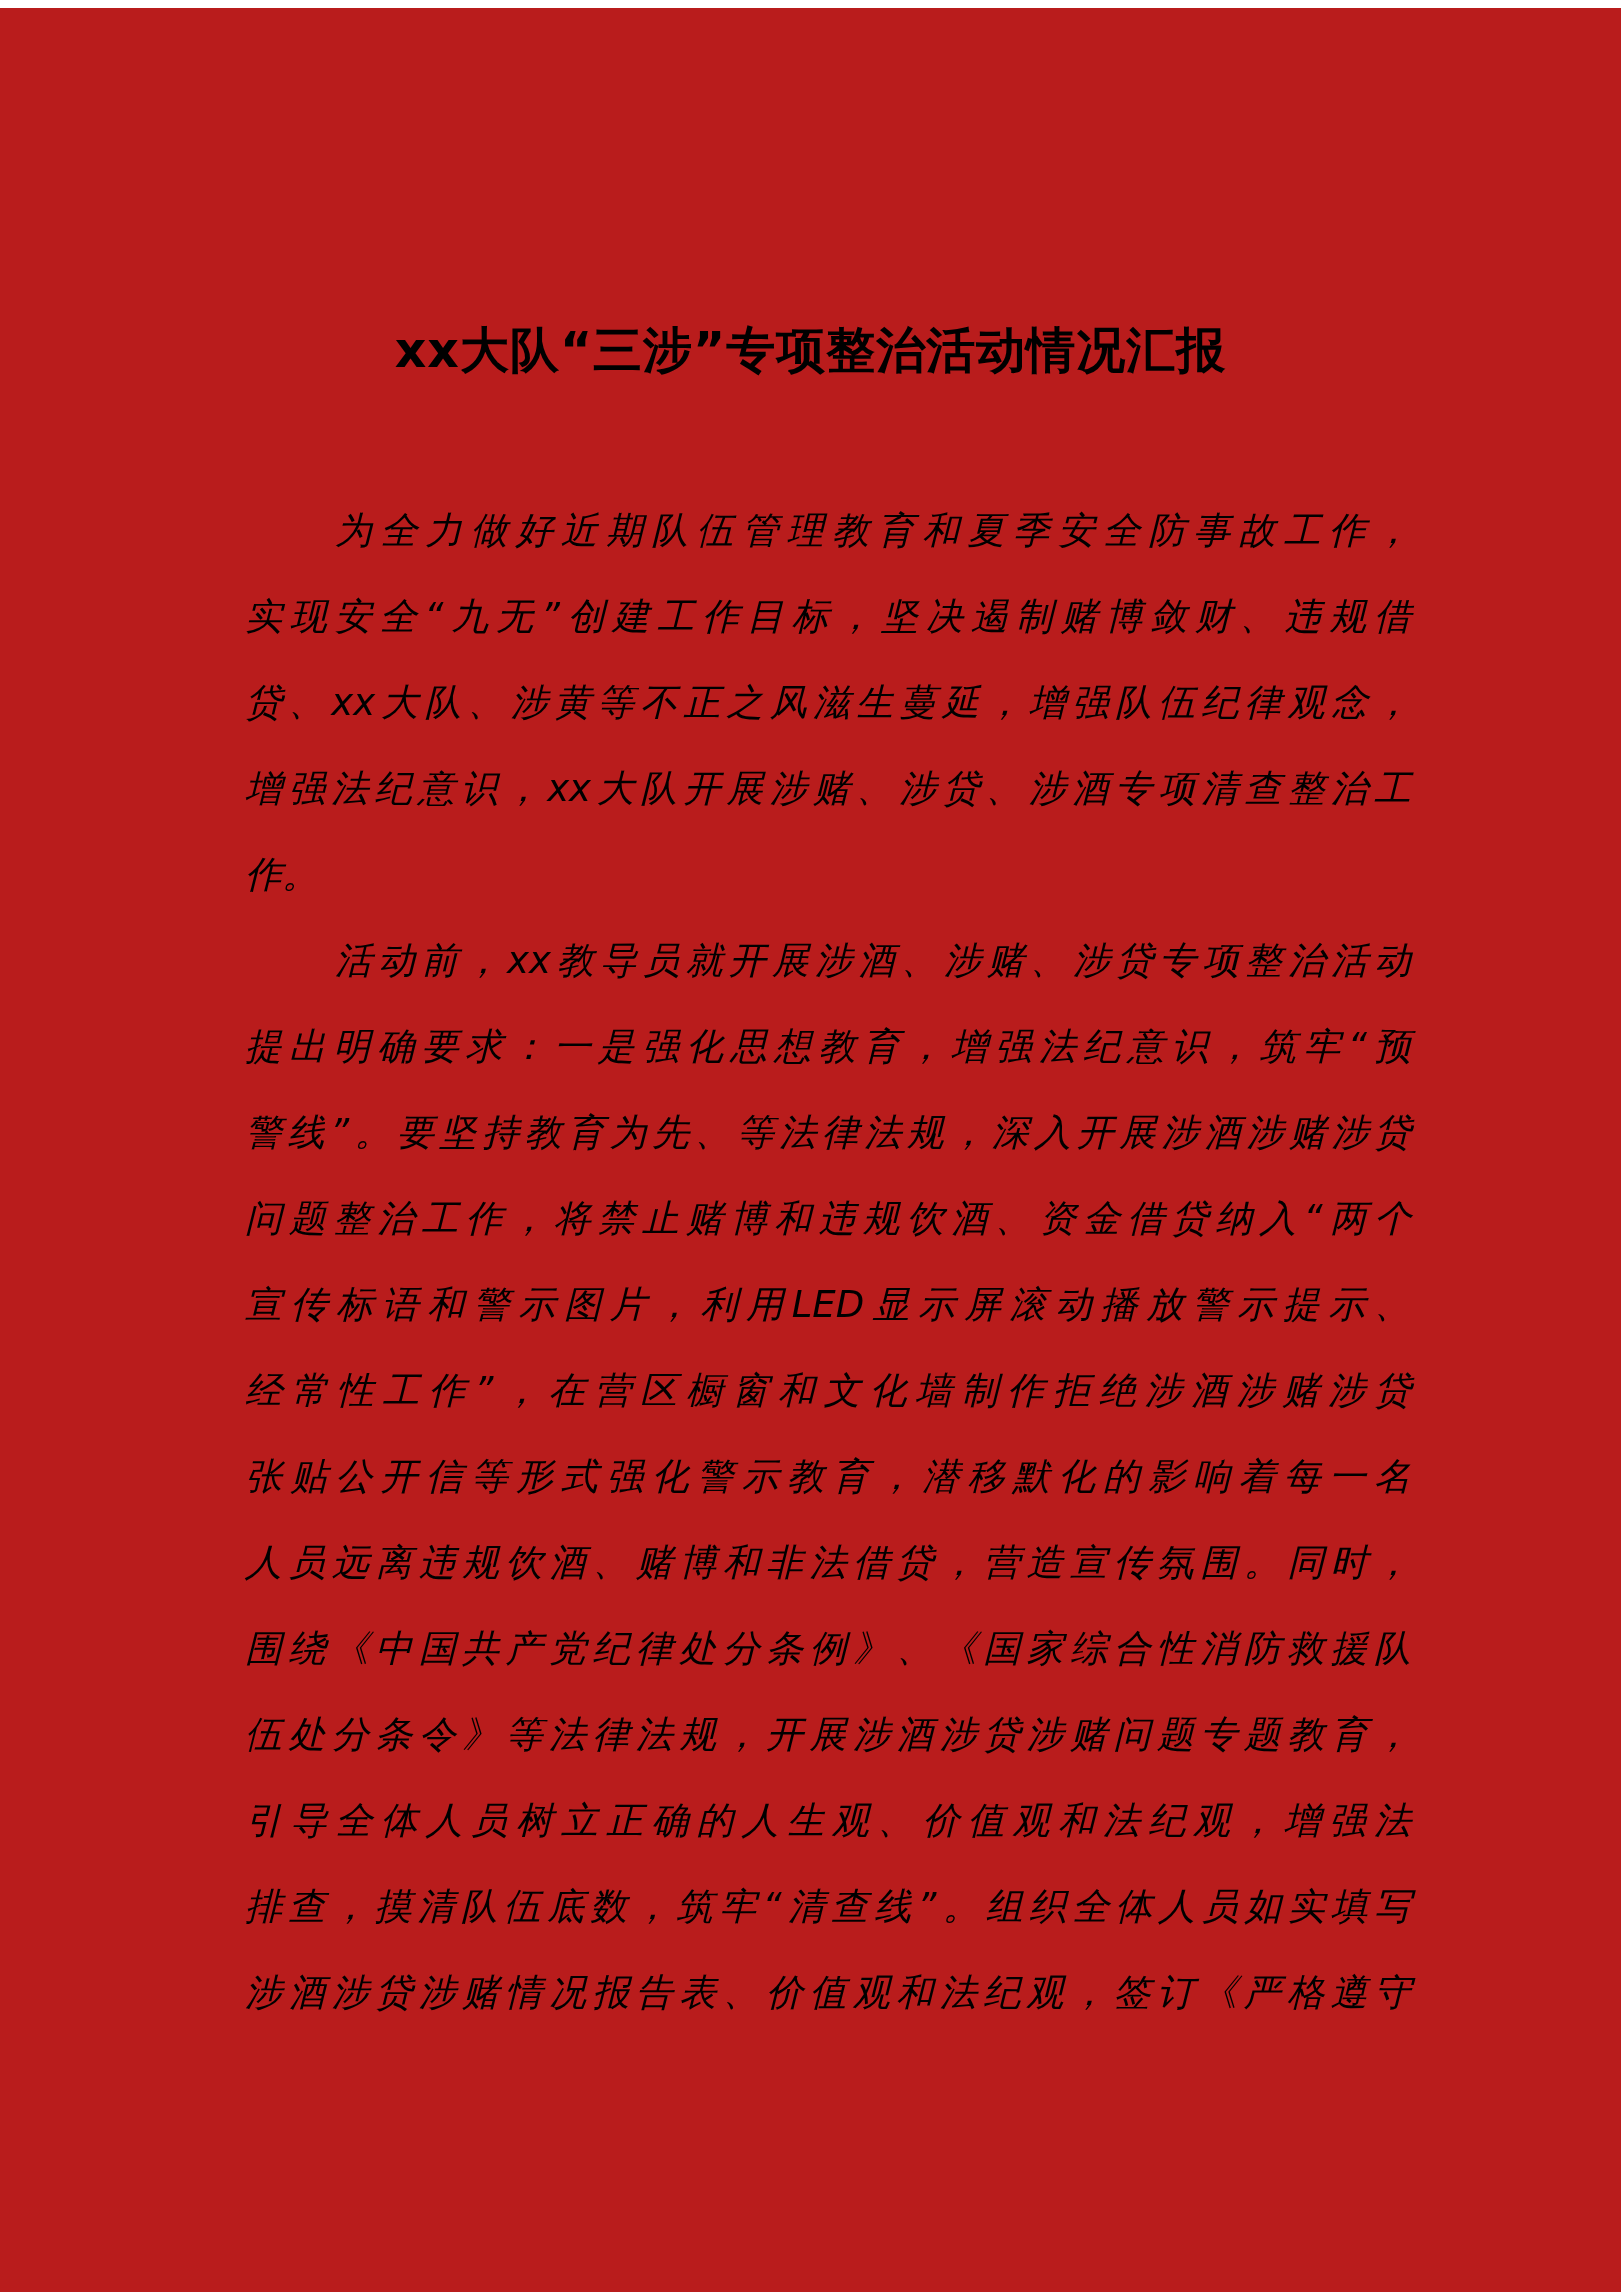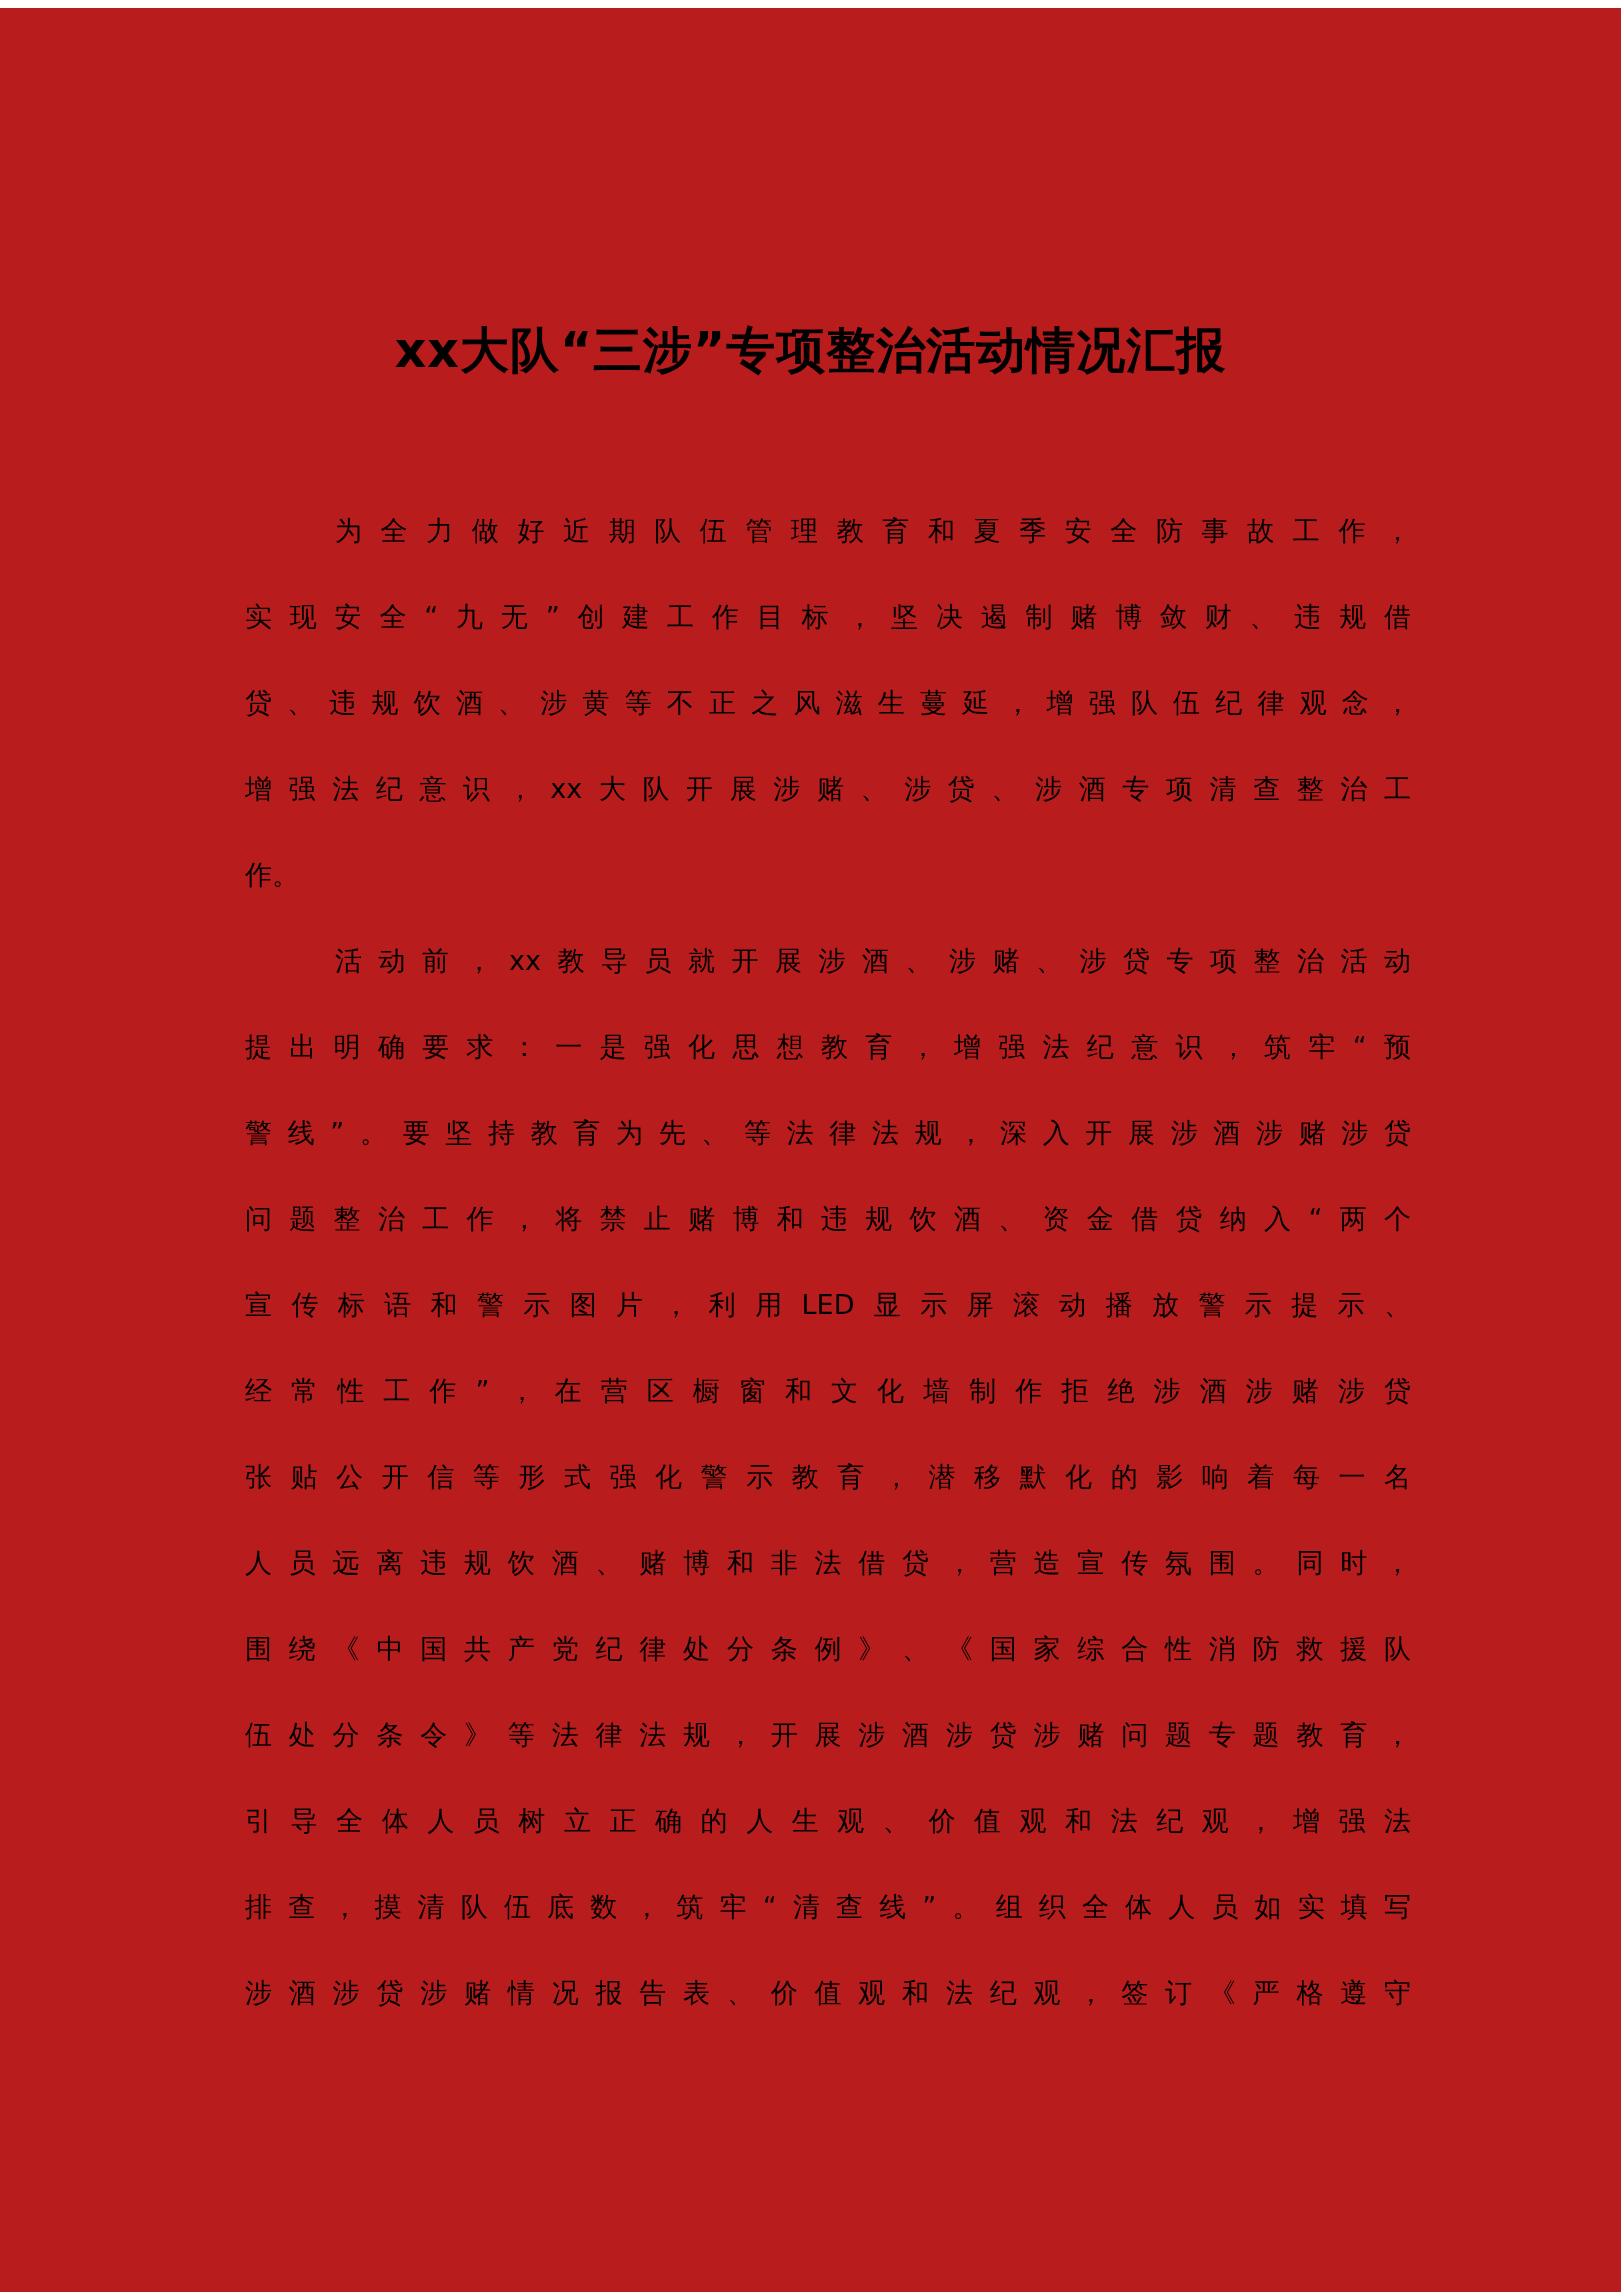--- a/index.html
+++ b/index.html
@@ -37,44 +37,45 @@
     }
     .body-text {
       position: absolute;
       left: 245px;
       top: 480px;
       width: 1166px;
     }
     .line {
       height: 86px;
       line-height: 86px;
-      font-size: 27px;
+      font-size: 37px;
       white-space: nowrap;
       text-align: justify;
       text-align-last: justify;
       letter-spacing: 0px;
+      font-style: italic;
     }
     .line.indent {
       padding-left: 90px;
     }
     .line.last {
       text-align-last: left;
     }
   </style>
 </head>
 <body>
 
 <div class="page">
   <div class="title">xx大队“三涉”专项整治活动情况汇报</div>
 
   <div class="body-text">
 
     <div class="line indent">为全力做好近期队伍管理教育和夏季安全防事故工作，</div>
     <div class="line">实现安全“九无”创建工作目标，坚决遏制赌博敛财、违规借</div>
-    <div class="line">贷、违规饮酒、涉黄等不正之风滋生蔓延，增强队伍纪律观念，</div>
+    <div class="line">贷、xx大队、涉黄等不正之风滋生蔓延，增强队伍纪律观念，</div>
     <div class="line">增强法纪意识，xx大队开展涉赌、涉贷、涉酒专项清查整治工</div>
     <div class="line last">作。</div>
 
     <div class="line indent">活动前，xx教导员就开展涉酒、涉赌、涉贷专项整治活动</div>
     <div class="line">提出明确要求：一是强化思想教育，增强法纪意识，筑牢“预</div>
     <div class="line">警线”。要坚持教育为先、等法律法规，深入开展涉酒涉赌涉贷</div>
     <div class="line">问题整治工作，将禁止赌博和违规饮酒、资金借贷纳入“两个</div>
     <div class="line">宣传标语和警示图片，利用LED显示屏滚动播放警示提示、</div>
     <div class="line">经常性工作”，在营区橱窗和文化墙制作拒绝涉酒涉赌涉贷</div>
     <div class="line">张贴公开信等形式强化警示教育，潜移默化的影响着每一名</div>

